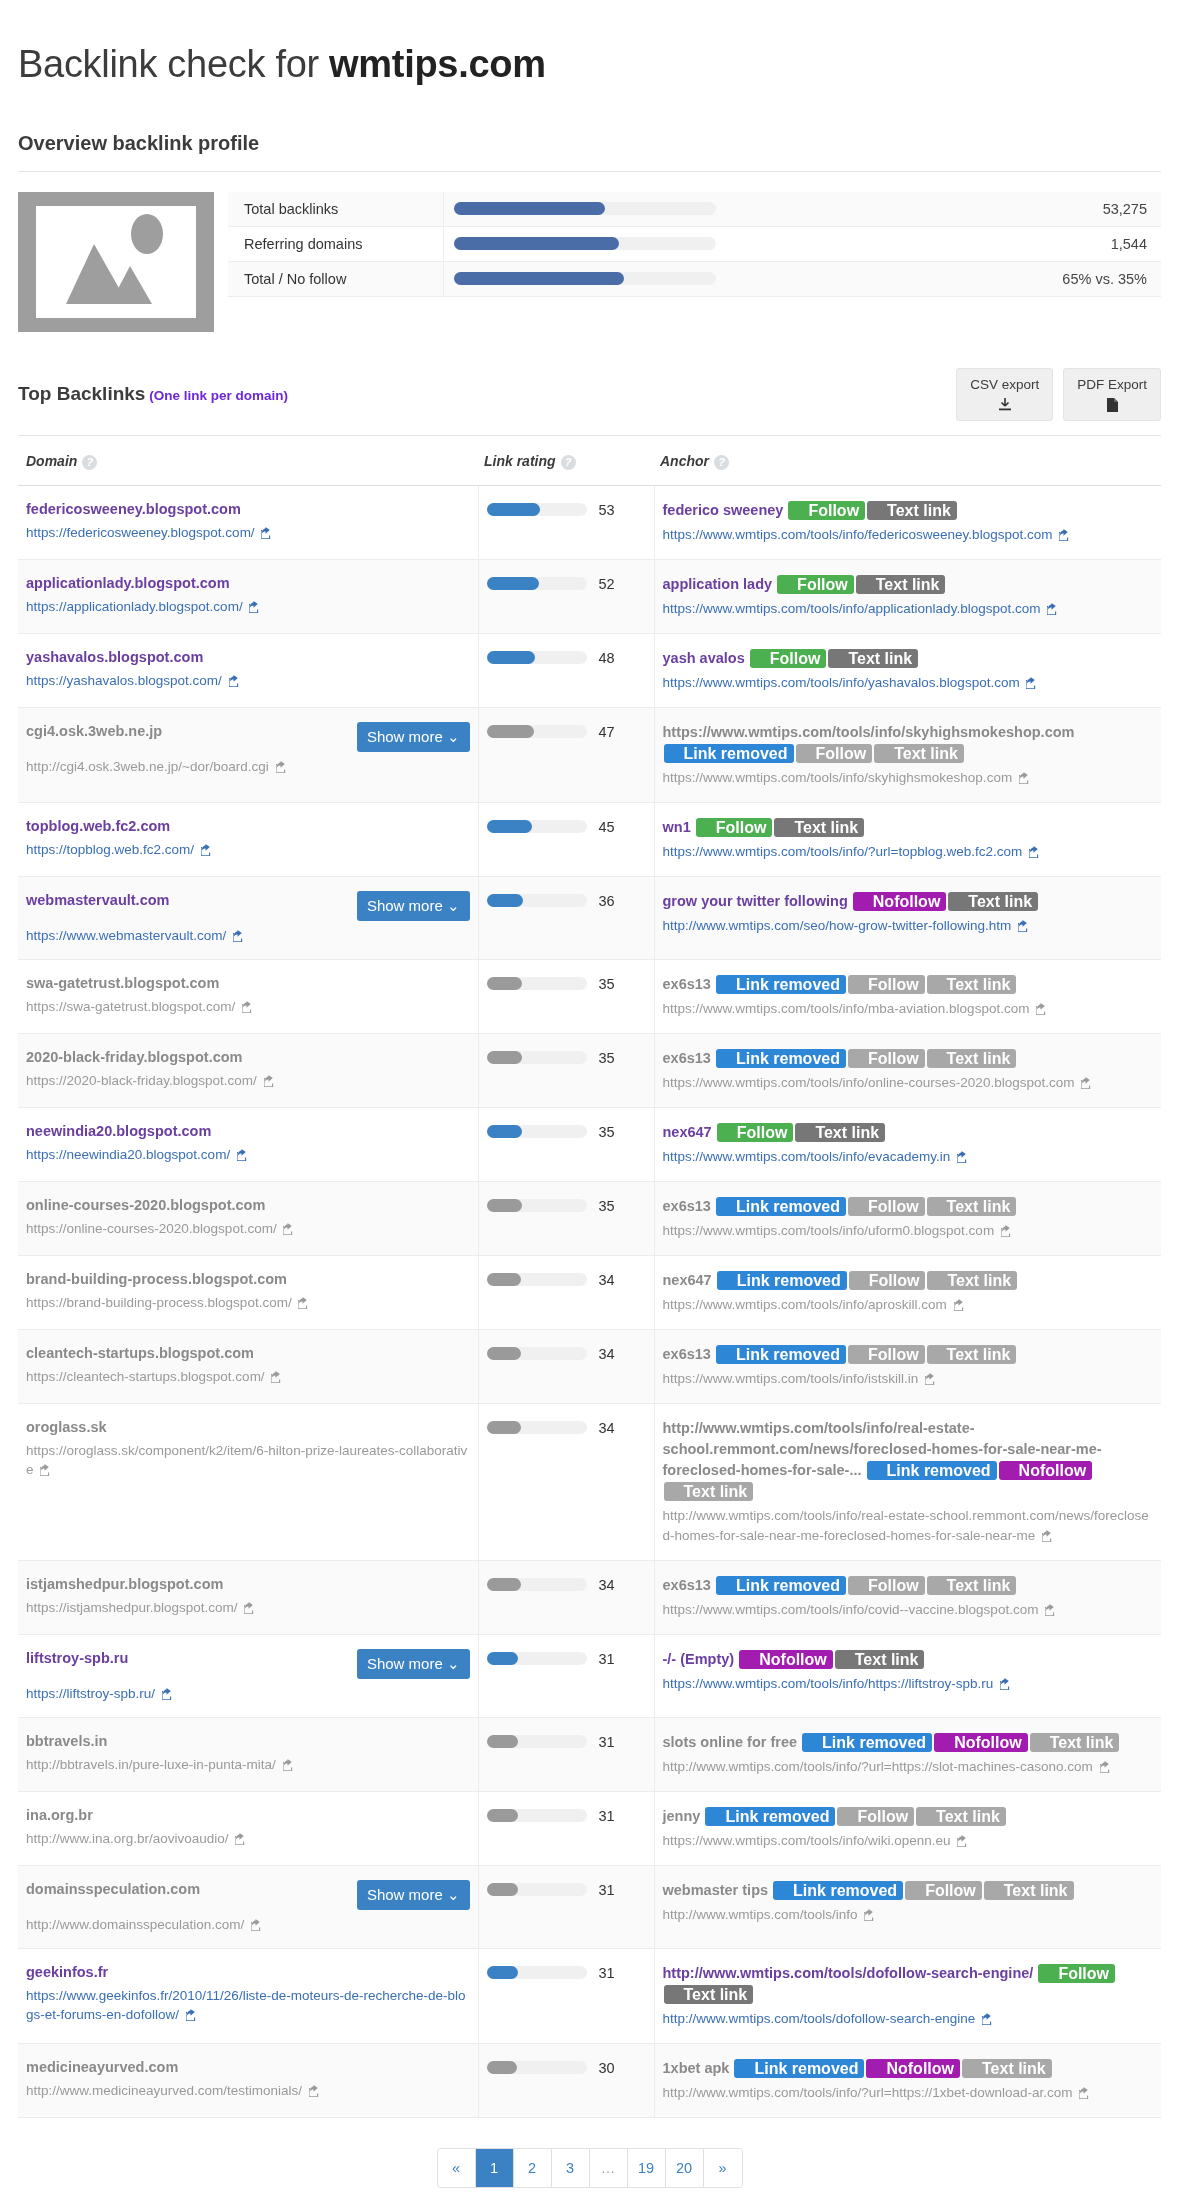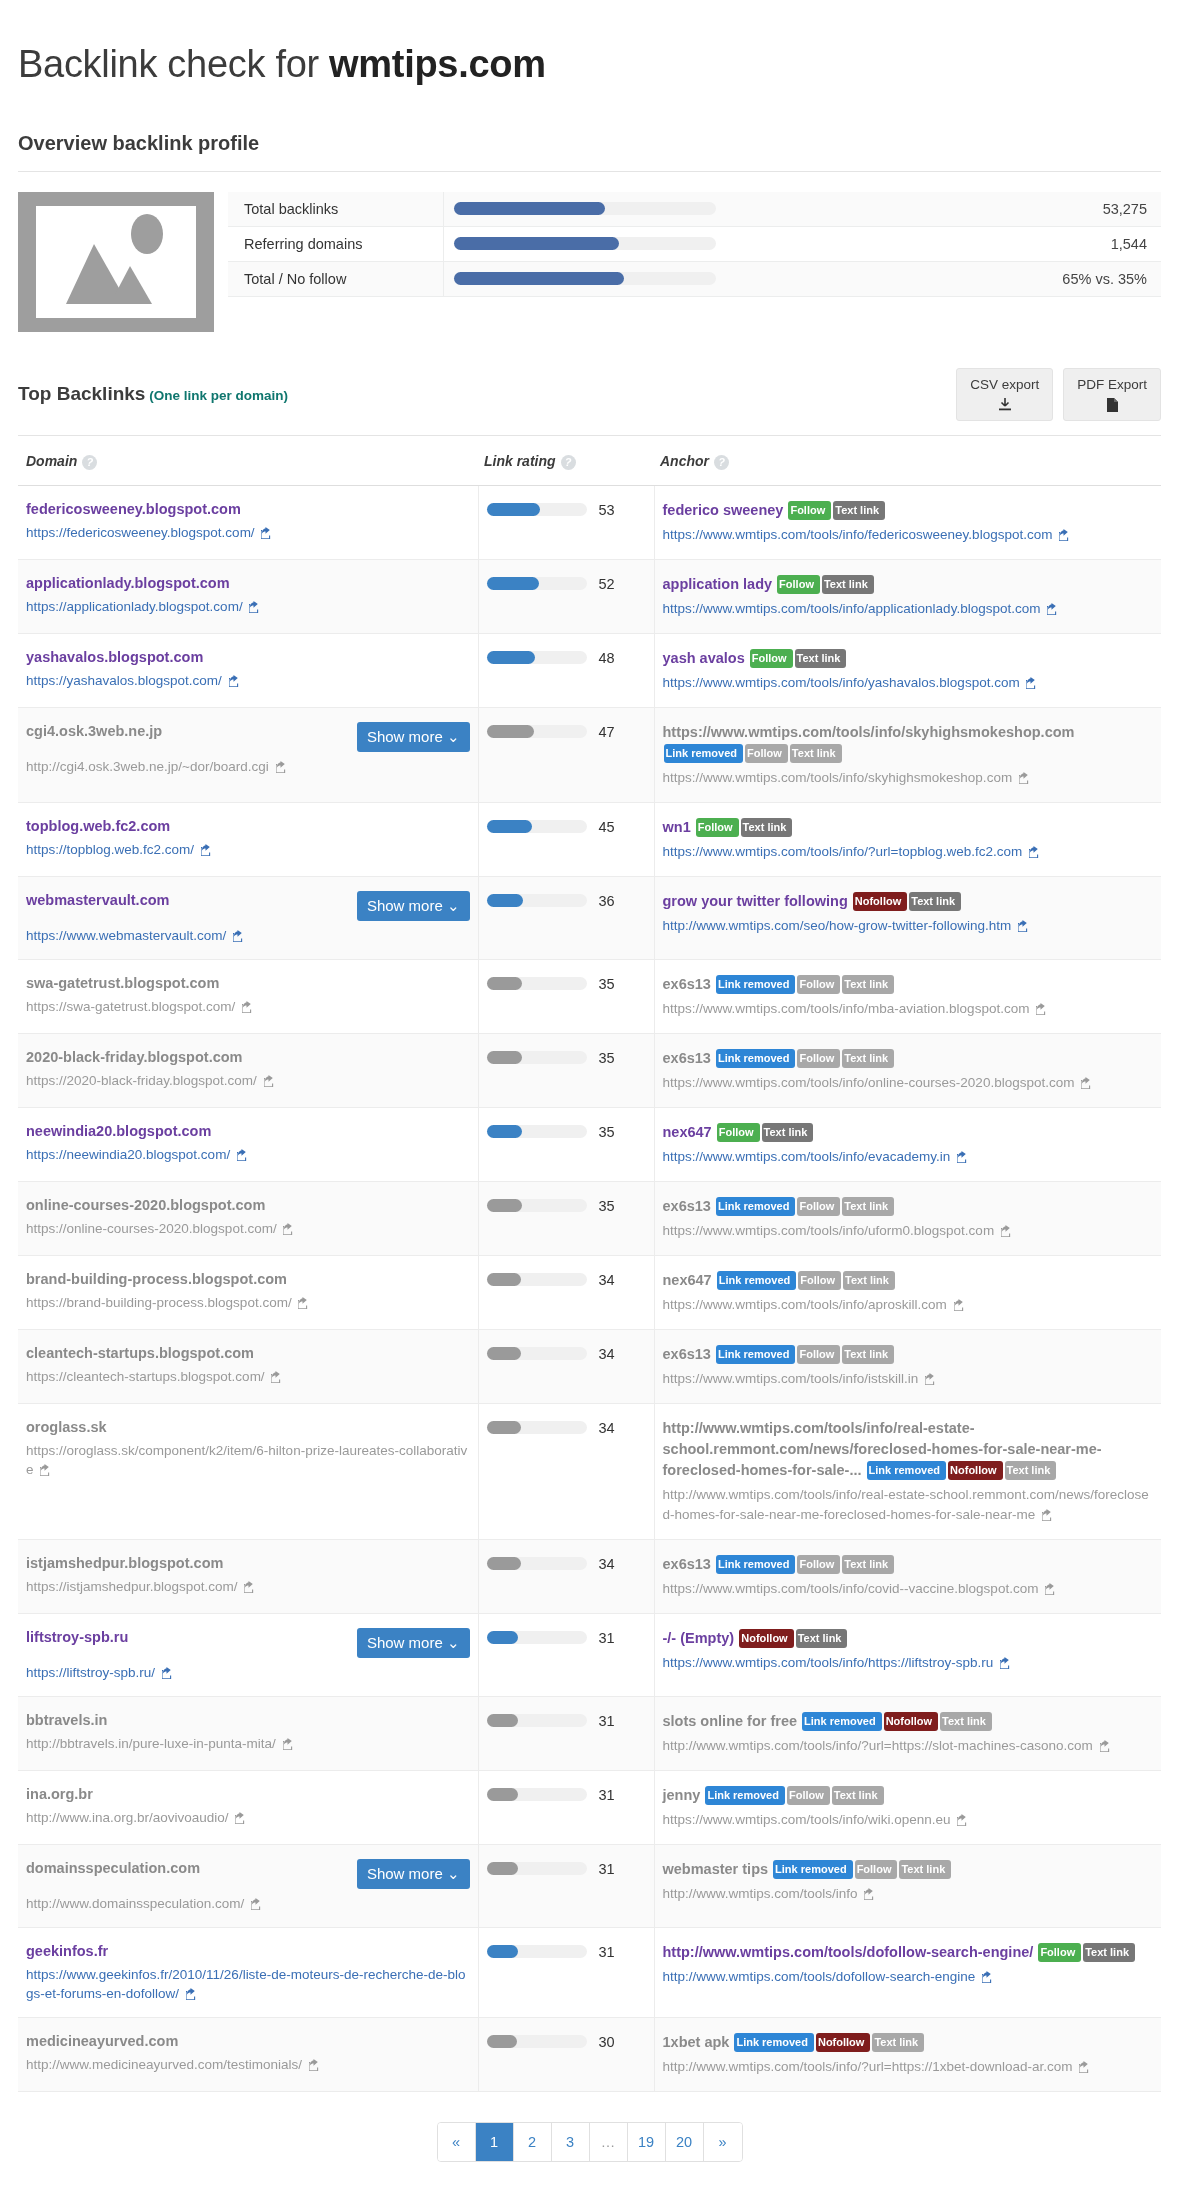--- a/index.html
+++ b/index.html
@@ -51,21 +51,21 @@
     background:#f0f0f0; width:262px;
   }
   .fill { position:absolute; left:0; top:0; height:13px; border-radius:7px; background:#4a6da7; }
 
   
   .tb-head {
     display:flex; align-items:center; justify-content:space-between;
     padding:36px 0 14px 0;
   }
   .tb-title { font-size:19px; font-weight:700; color:#3c3c3c; }
-  .tb-title .sub { font-size:13.5px; font-weight:700; color:#0f766e; }
+  .tb-title .sub { font-size:13.5px; font-weight:700; color:#6d28d9; }
   .tb-btns { display:flex; gap:10px; }
   .exp-btn {
     background:#efefef; border:1px solid #e3e3e3; border-radius:3px;
     font-size:13.5px; color:#3c3c3c; padding:8px 13px;
     display:flex; align-items:center; gap:6px; cursor:pointer;
     font-family:"Liberation Sans", sans-serif;
     flex-direction:column;
   }
   .exp-btn svg { display:block; }
 
@@ -113,26 +113,26 @@
   .rnum { font-size:14.5px; color:#333; font-weight:400; }
 
   .anchor-txt { font-size:14.5px; font-weight:700; color:#6b3fa0; line-height:21px; word-break:break-word;}
   .anchor-txt.gray { color:#8a8a8a; }
   .anchor-url { font-size:13.5px; color:#3a6fb5; line-height:20px; margin-top:4px; word-break:break-all; }
   .anchor-url.gray { color:#9a9a9a; }
 
   .badges { display:inline; }
   .badge {
     display:inline-block; border-radius:3px; color:#fff;
-    font-size:11px; font-weight:700; padding:3px 6px 3px 2px;
+    font-size:16px; font-weight:700; padding:3px 6px 3px 20px;
     margin:0 1px; vertical-align:middle; line-height:13px; white-space:nowrap;
   }
   .b-follow { background:#4caf50; }
   .b-follow-muted { background:#a8a8a8; }
-  .b-nofollow { background:#7f1d1d; }
+  .b-nofollow { background:#a21caf; }
   .b-textlink { background:#777777; }
   .b-textlink-muted { background:#a8a8a8; }
   .b-removed { background:#2e86d6; }
 
   .extlink { display:inline-block; vertical-align:-2px; margin-left:3px; }
   .extlink svg { display:block; }
 
   
   .pager { display:flex; justify-content:center; padding:30px 0 24px 0; }
   .pager .grp { display:flex; border:1px solid #e0e0e0; border-radius:4px; overflow:hidden; }

